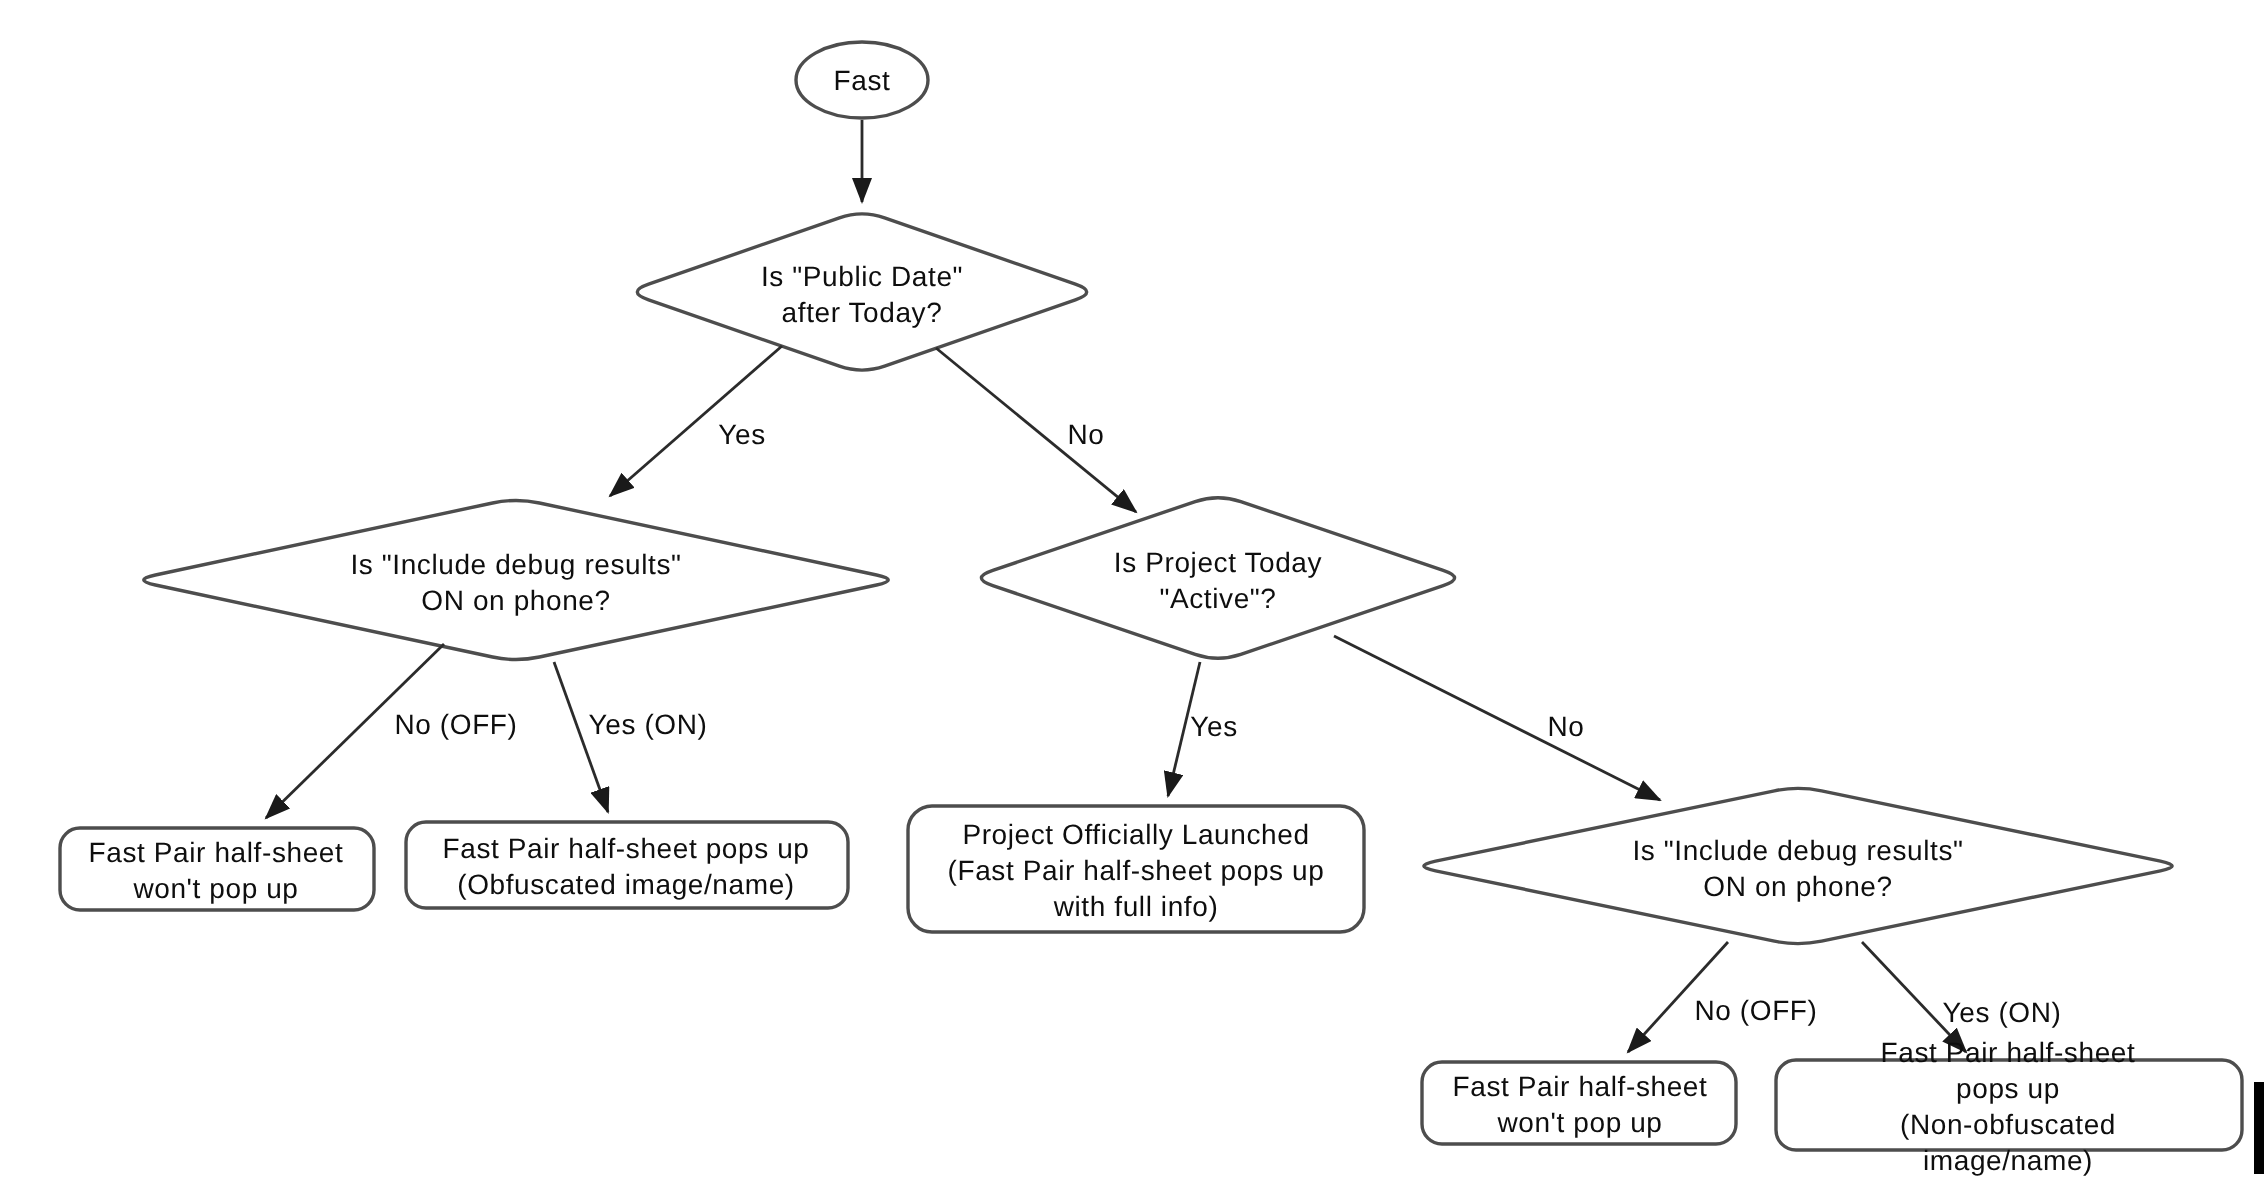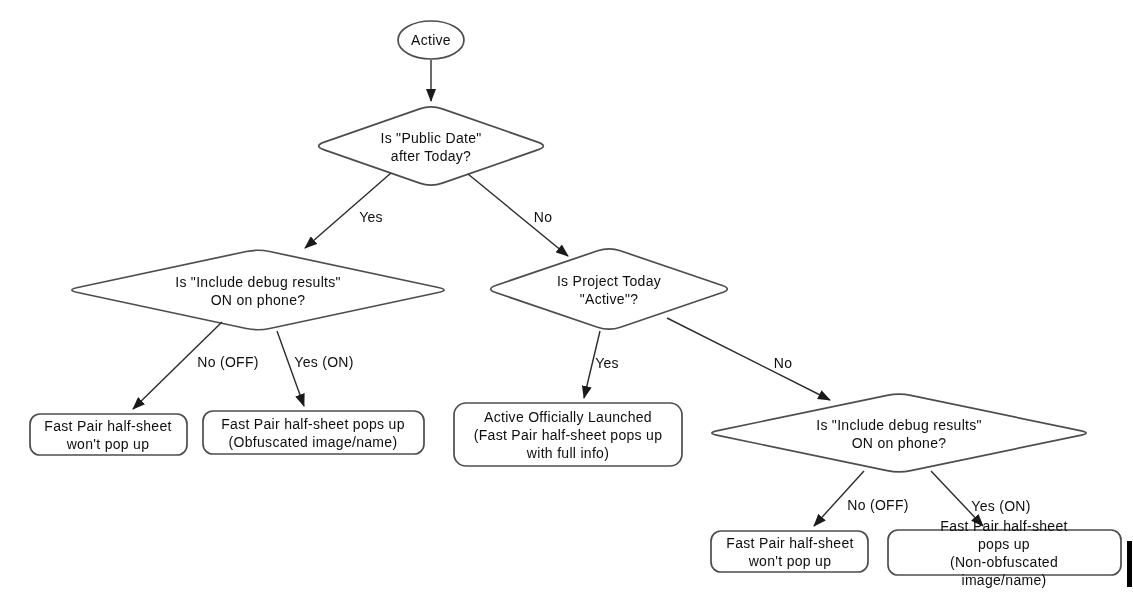--- a/index.html
+++ b/index.html
@@ -45,34 +45,34 @@
     <line class="arrow" x1="391" y1="173" x2="305" y2="248" marker-end="url(#ah)"></line>
     <line class="arrow" x1="468" y1="174" x2="568" y2="256" marker-end="url(#ah)"></line>
     <line class="arrow" x1="222" y1="322" x2="133" y2="409" marker-end="url(#ah)"></line>
     <line class="arrow" x1="277" y1="331" x2="304" y2="406" marker-end="url(#ah)"></line>
     <line class="arrow" x1="600" y1="331" x2="584" y2="398" marker-end="url(#ah)"></line>
     <line class="arrow" x1="667" y1="318" x2="830" y2="400" marker-end="url(#ah)"></line>
     <line class="arrow" x1="864" y1="471" x2="814" y2="526" marker-end="url(#ah)"></line>
     <line class="arrow" x1="931" y1="471" x2="983" y2="526" marker-end="url(#ah)"></line>
   </svg>
 
-  <div class="nlabel" style="left:431px;top:40px">Active</div>
+  <div class="nlabel" style="left:431px;top:40px">Fast</div>
   <div class="nlabel" style="left:431px;top:147px">Is "Public Date"
 after Today?</div>
   <div class="nlabel" style="left:258px;top:291px">Is "Include debug results"
 ON on phone?</div>
   <div class="nlabel" style="left:609px;top:290px">Is Project Today
 "Active"?</div>
   <div class="nlabel" style="left:899px;top:434px">Is "Include debug results"
 ON on phone?</div>
   <div class="nlabel" style="left:108px;top:435px">Fast Pair half-sheet
 won't pop up</div>
   <div class="nlabel" style="left:313px;top:433px">Fast Pair half-sheet pops up
 (Obfuscated image/name)</div>
-  <div class="nlabel" style="left:568px;top:435px">Active Officially Launched
+  <div class="nlabel" style="left:568px;top:435px">Project Officially Launched
 (Fast Pair half-sheet pops up
 with full info)</div>
   <div class="nlabel" style="left:790px;top:552px">Fast Pair half-sheet
 won't pop up</div>
   <div class="nlabel" style="left:1004px;top:553px">Fast Pair half-sheet pops up
 (Non-obfuscated image/name)</div>
 
   <div class="elabel" style="left:371px;top:217px">Yes</div>
   <div class="elabel" style="left:543px;top:217px">No</div>
   <div class="elabel" style="left:228px;top:362px">No (OFF)</div>

